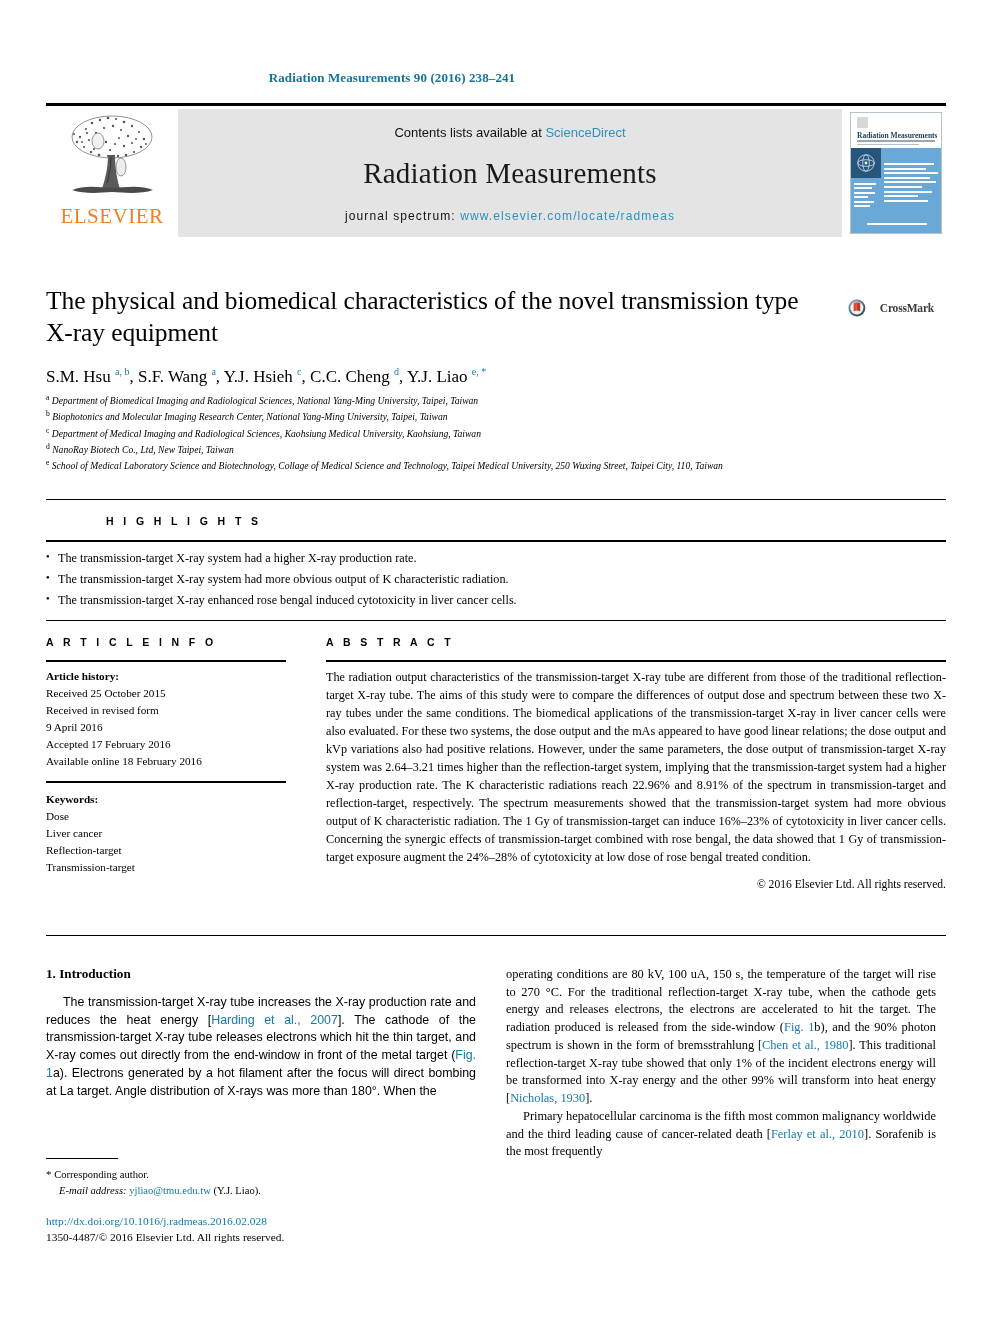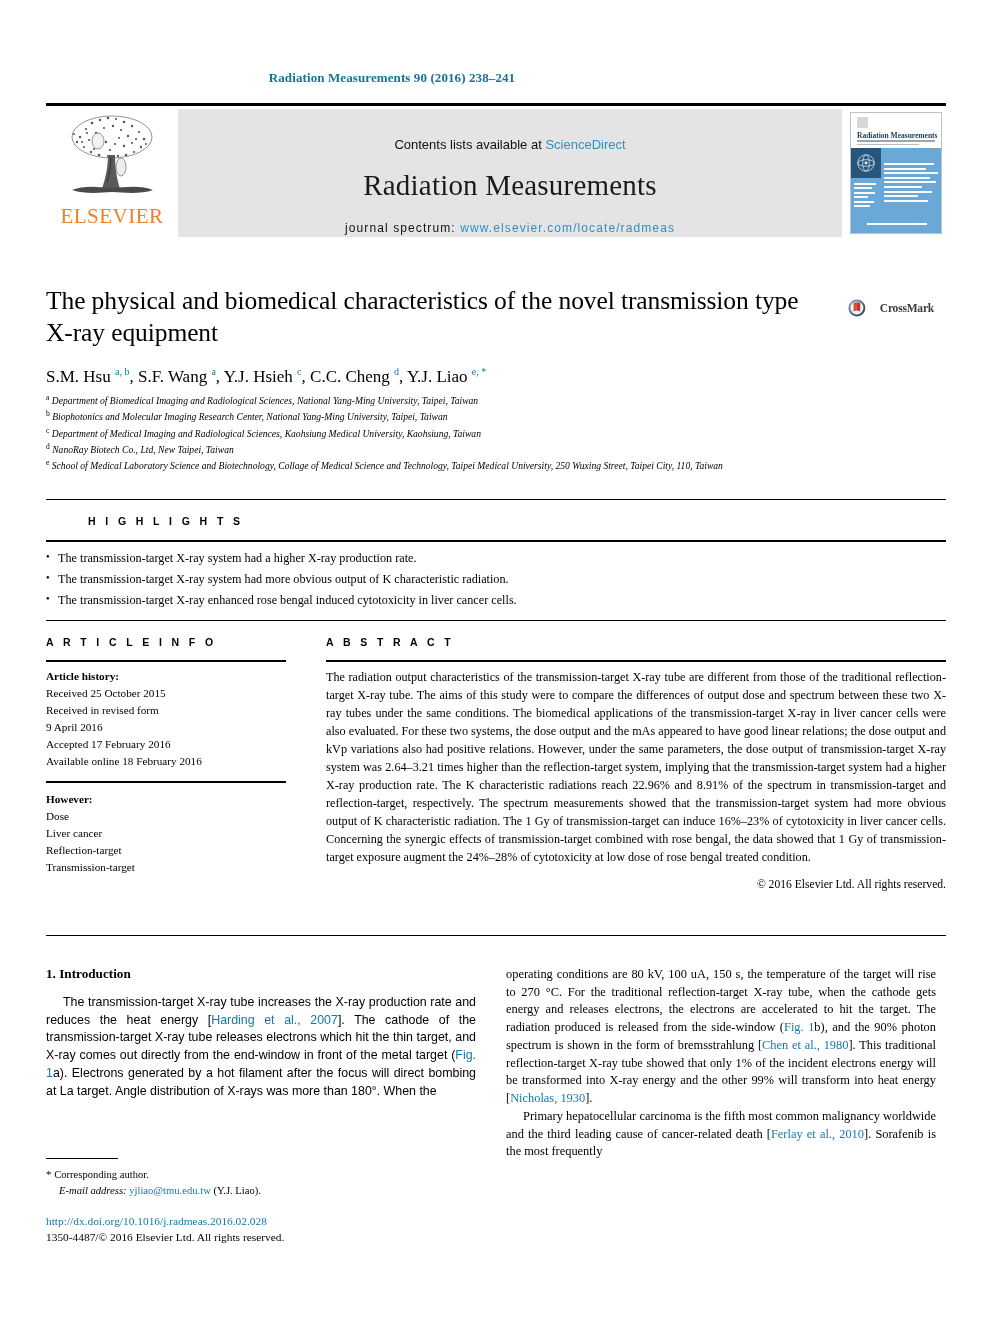--- a/index.html
+++ b/index.html
@@ -62,21 +62,21 @@
   .masthead-center {
     flex: 1 1 auto;
     background: #e4e4e4;
     position: relative;
   }
   .contents-line {
     text-align: center;
     font-family: "Liberation Sans", sans-serif;
     font-size: 13px;
     color: #111;
-    padding-top: 28px;
+    padding-top: 16px;
   }
   .contents-line .sd-link { color: #2f8fbf; }
   .journal-title {
     text-align: center;
     font-family: "Liberation Serif", serif;
     font-size: 29px;
     color: #1a1a1a;
     margin-top: 17px;
     letter-spacing: 0.2px;
   }
@@ -168,21 +168,21 @@
 
   .sec-label {
     font-family: "Liberation Sans", sans-serif;
     font-size: 10.5px;
     font-weight: bold;
     letter-spacing: 3.4px;
     color: #000;
   }
 
   
-  .highlights-head { position: absolute; left: 44px; top: 515px; padding-left: 44px; }
+  .highlights-head { position: absolute; left: 62px; top: 515px; padding-left: 44px; }
   .highlights-list {
     position: absolute; left: 46px; top: 548px; width: 890px;
     font-family: "Liberation Serif", serif;
     font-size: 12.2px;
     line-height: 1.72;
   }
   .hl-item { position: relative; padding-left: 12px; }
   .hl-item::before {
     content: "\25CF";
     position: absolute; left: 0; top: 0;
@@ -437,21 +437,21 @@
     <div class="ai-sub">Article history:</div>
     <div id="history-lines">
         <div>Received 25 October 2015</div>
         <div>Received in revised form</div>
         <div>9 April 2016</div>
         <div>Accepted 17 February 2016</div>
         <div>Available online 18 February 2016</div>
       </div>
     <div class="kw-block">
       <div class="hr-thick" style="position:relative; left:0; top:-8px; width:240px;"></div>
-      <div class="ai-sub">However:</div>
+      <div class="ai-sub">Keywords:</div>
       <div id="keywords-list">
           <div>Dose</div>
           <div>Liver cancer</div>
           <div>Reflection-target</div>
           <div>Transmission-target</div>
         </div>
     </div>
   </div>
 
   <div class="abstract-col">

